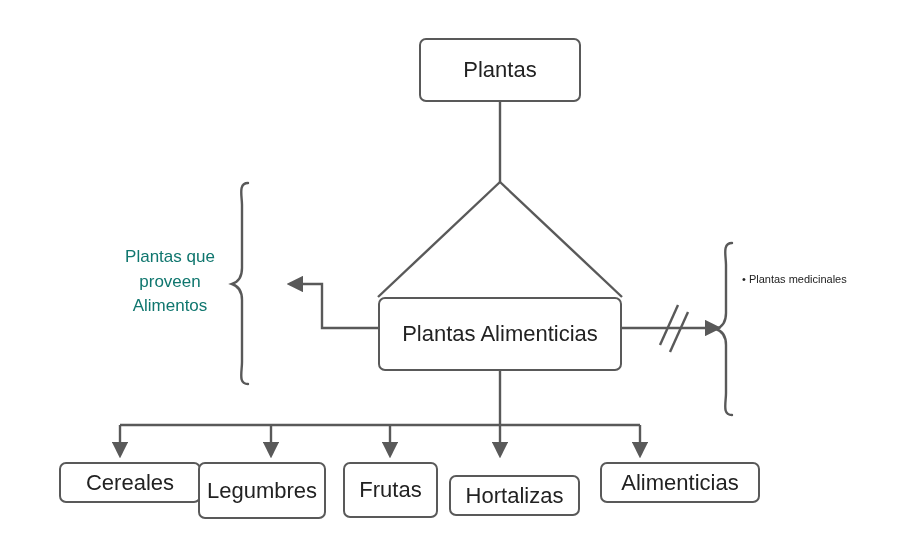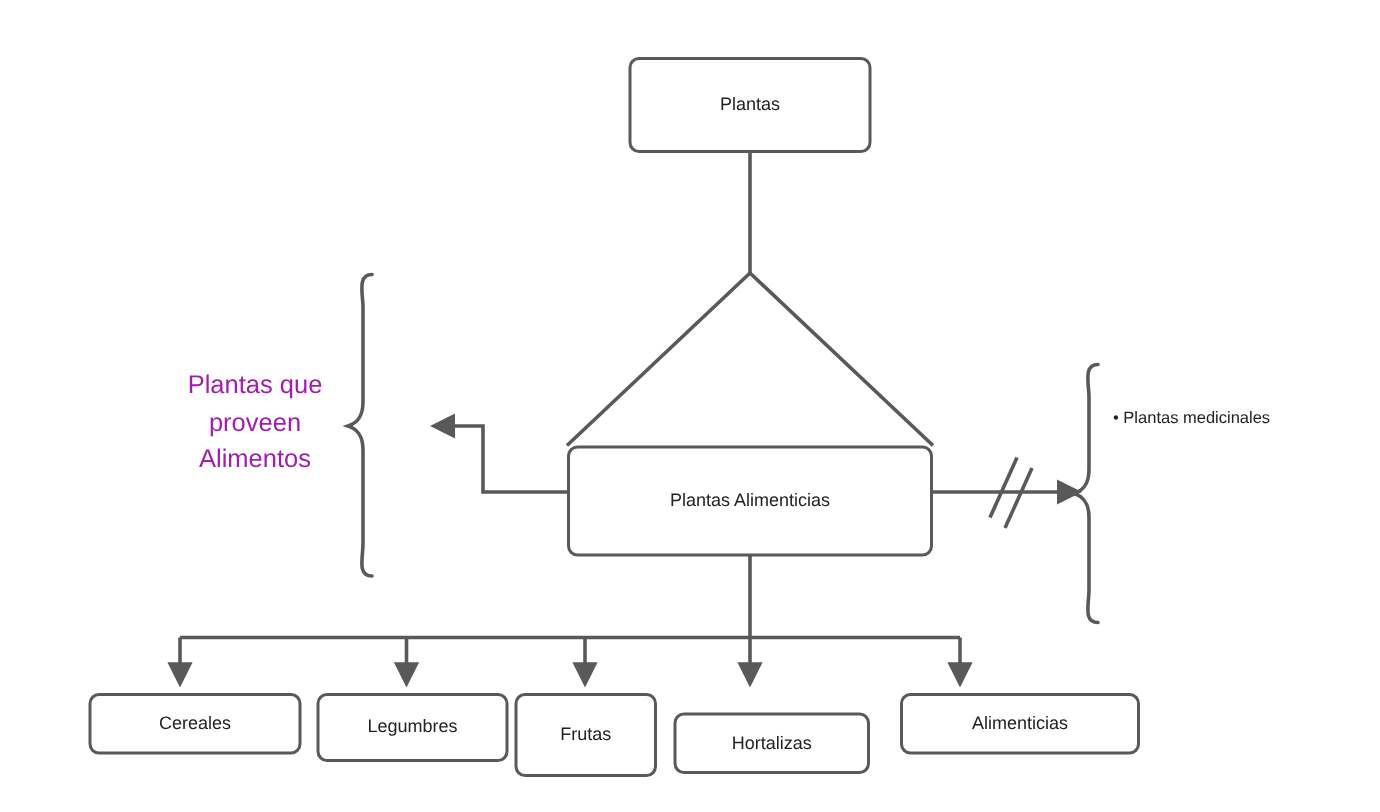--- a/index.html
+++ b/index.html
@@ -27,28 +27,28 @@
   .node {
     position: absolute;
     box-sizing: border-box;
     border: 2px solid #595959;
     border-radius: 7px;
     background: #ffffff;
     color: #222222;
     display: flex;
     align-items: center;
     justify-content: center;
-    font-size: 12px;
+    font-size: 22px;
     line-height: 1.15;
     white-space: nowrap;
     text-align: right;
   }
   .side-label {
     position: absolute;
-    color: #a21caf;
+    color: #0f766e;
     font-size: 17px;
     line-height: 1.45;
     text-align: center;
     white-space: pre-line;
   }
   .bullet-list {
     position: absolute;
     color: #222222;
     font-size: 11px;
     line-height: 1.45;
@@ -122,21 +122,21 @@
 proveen
 Alimentos</div>
 
   <div class="bullet-list" style="left:742px; top:272px; width:172px;">
     <span class="bullet-item">• Plantas medicinales</span>
   </div>
 
   <div class="node" style="left:59px; top:462px; width:142px; height:41px;">
     <span>Cereales</span>
   </div>
-  <div class="node" style="left:211px; top:462px; width:128px; height:46px;">
+  <div class="node" style="left:198px; top:462px; width:128px; height:57px;">
     <span>Legumbres</span>
   </div>
   <div class="node" style="left:343px; top:462px; width:95px; height:56px;">
     <span>Frutas</span>
   </div>
   <div class="node" style="left:449px; top:475px; width:131px; height:41px;">
     <span>Hortalizas</span>
   </div>
   <div class="node" style="left:600px; top:462px; width:160px; height:41px;">
     <span>Alimenticias</span>

